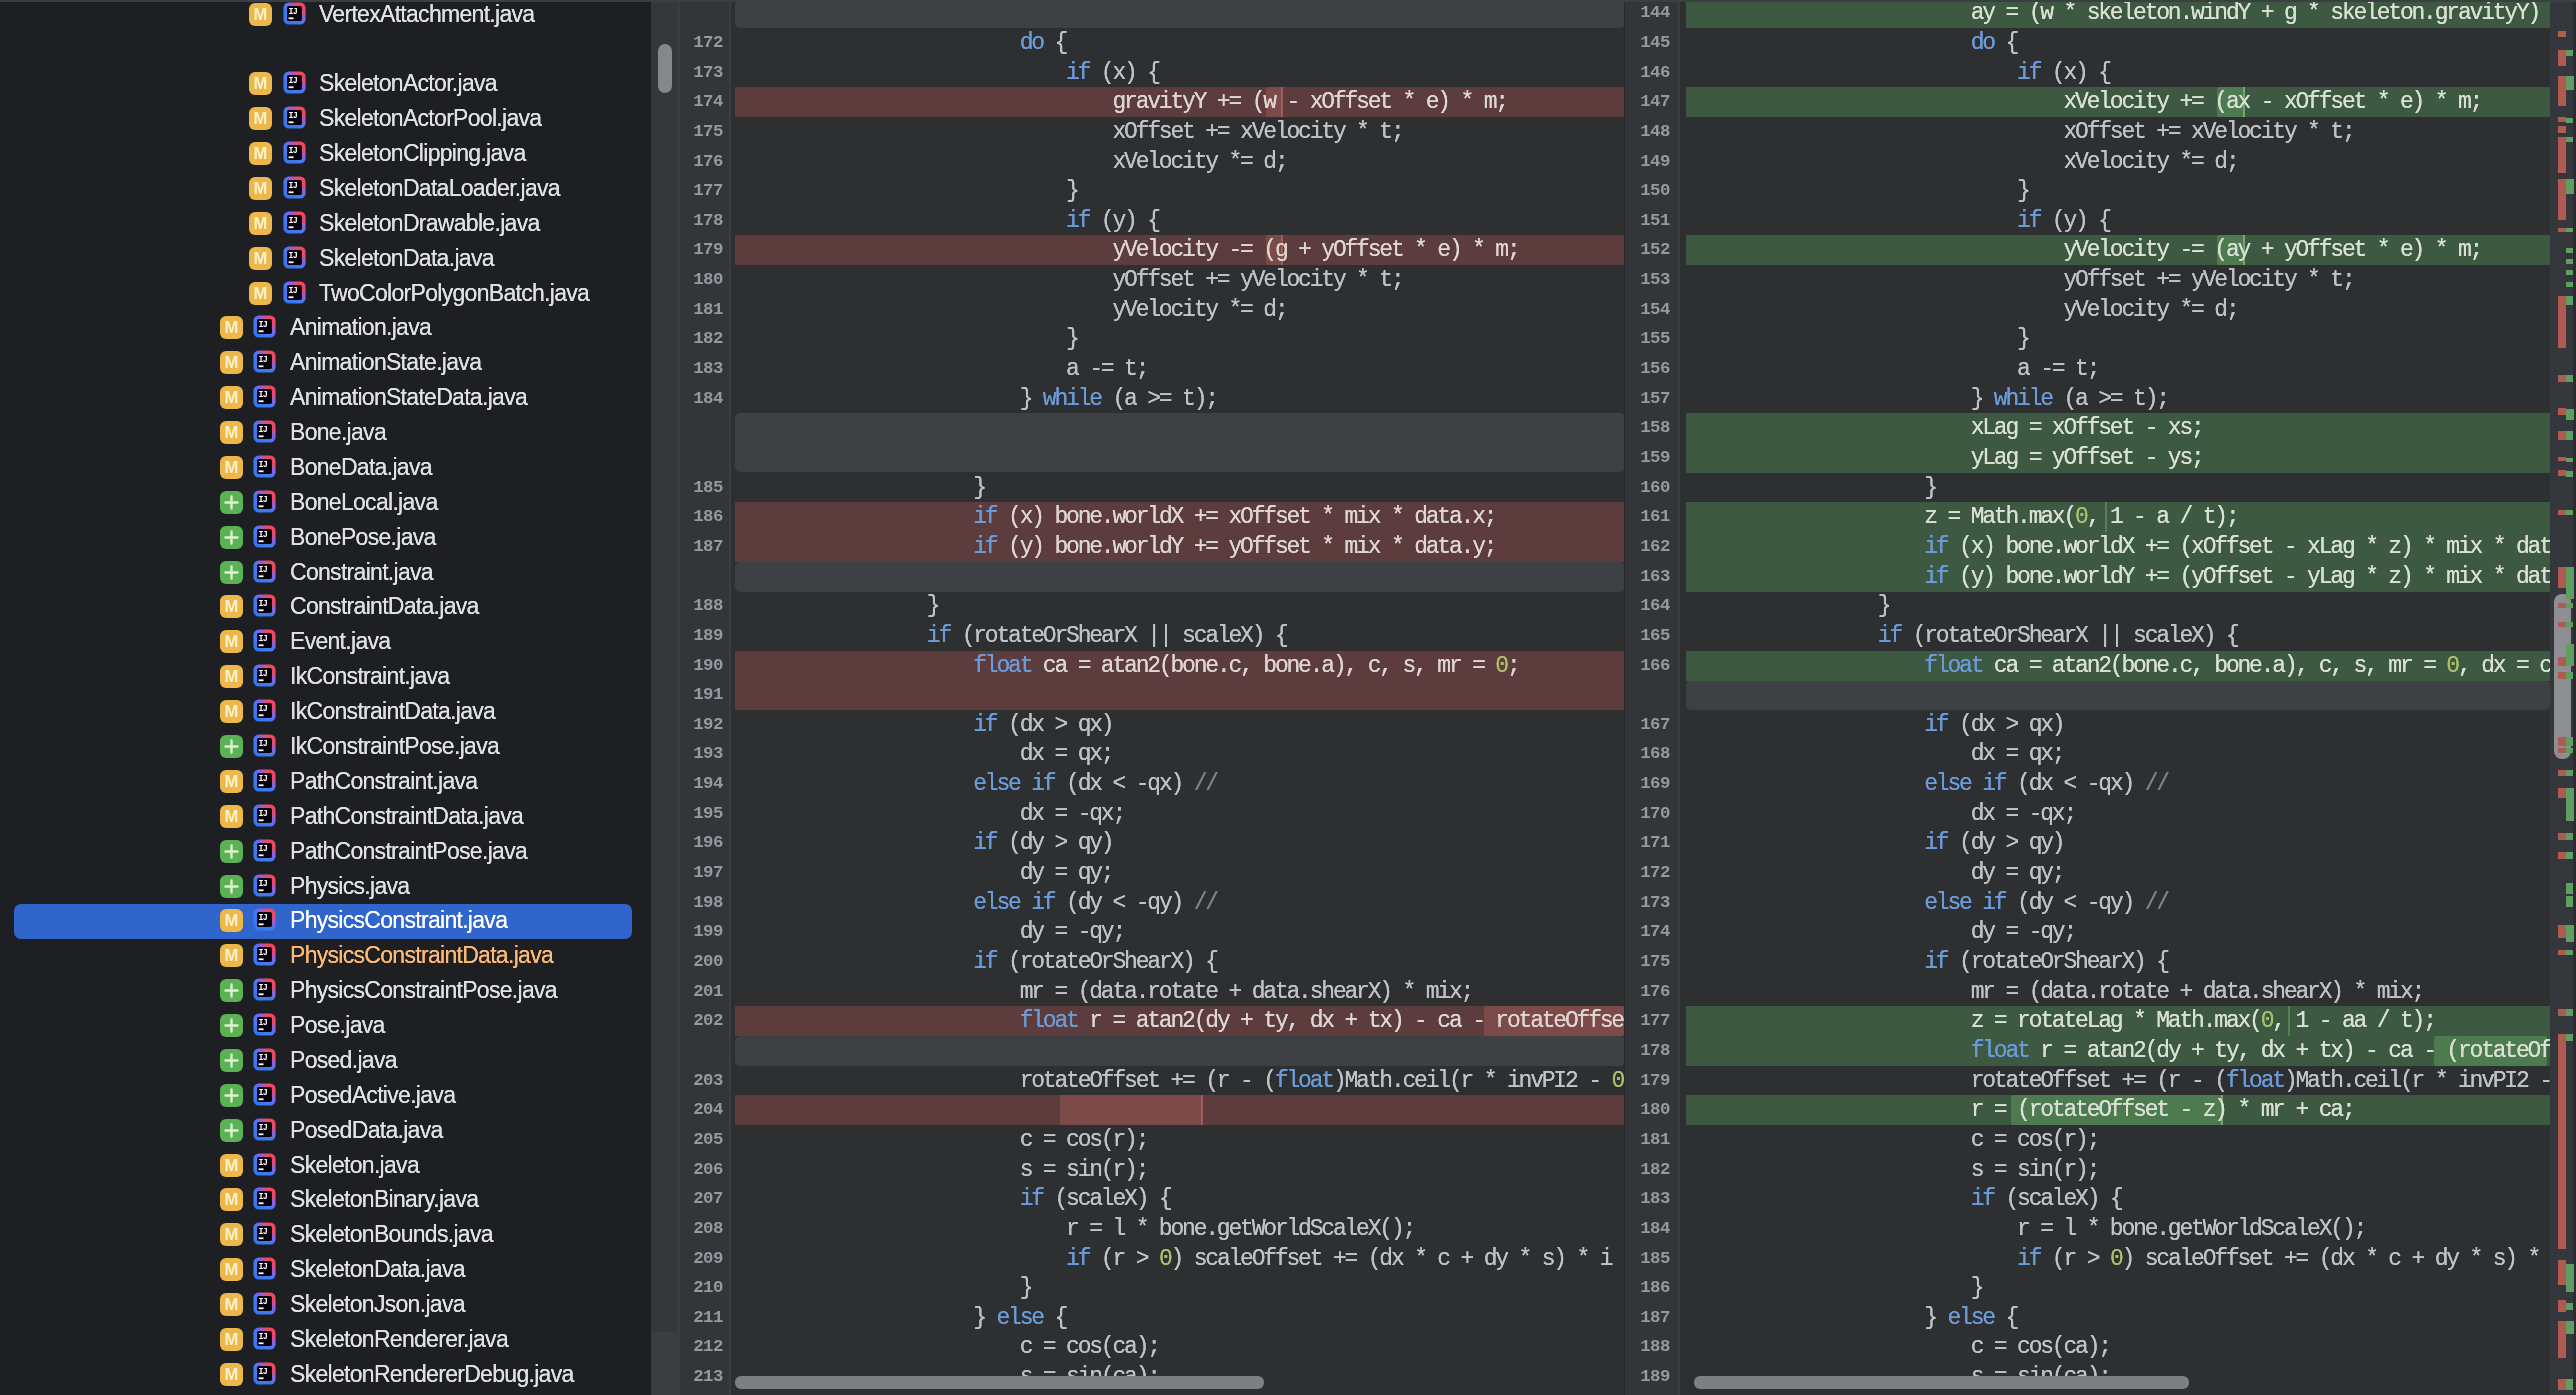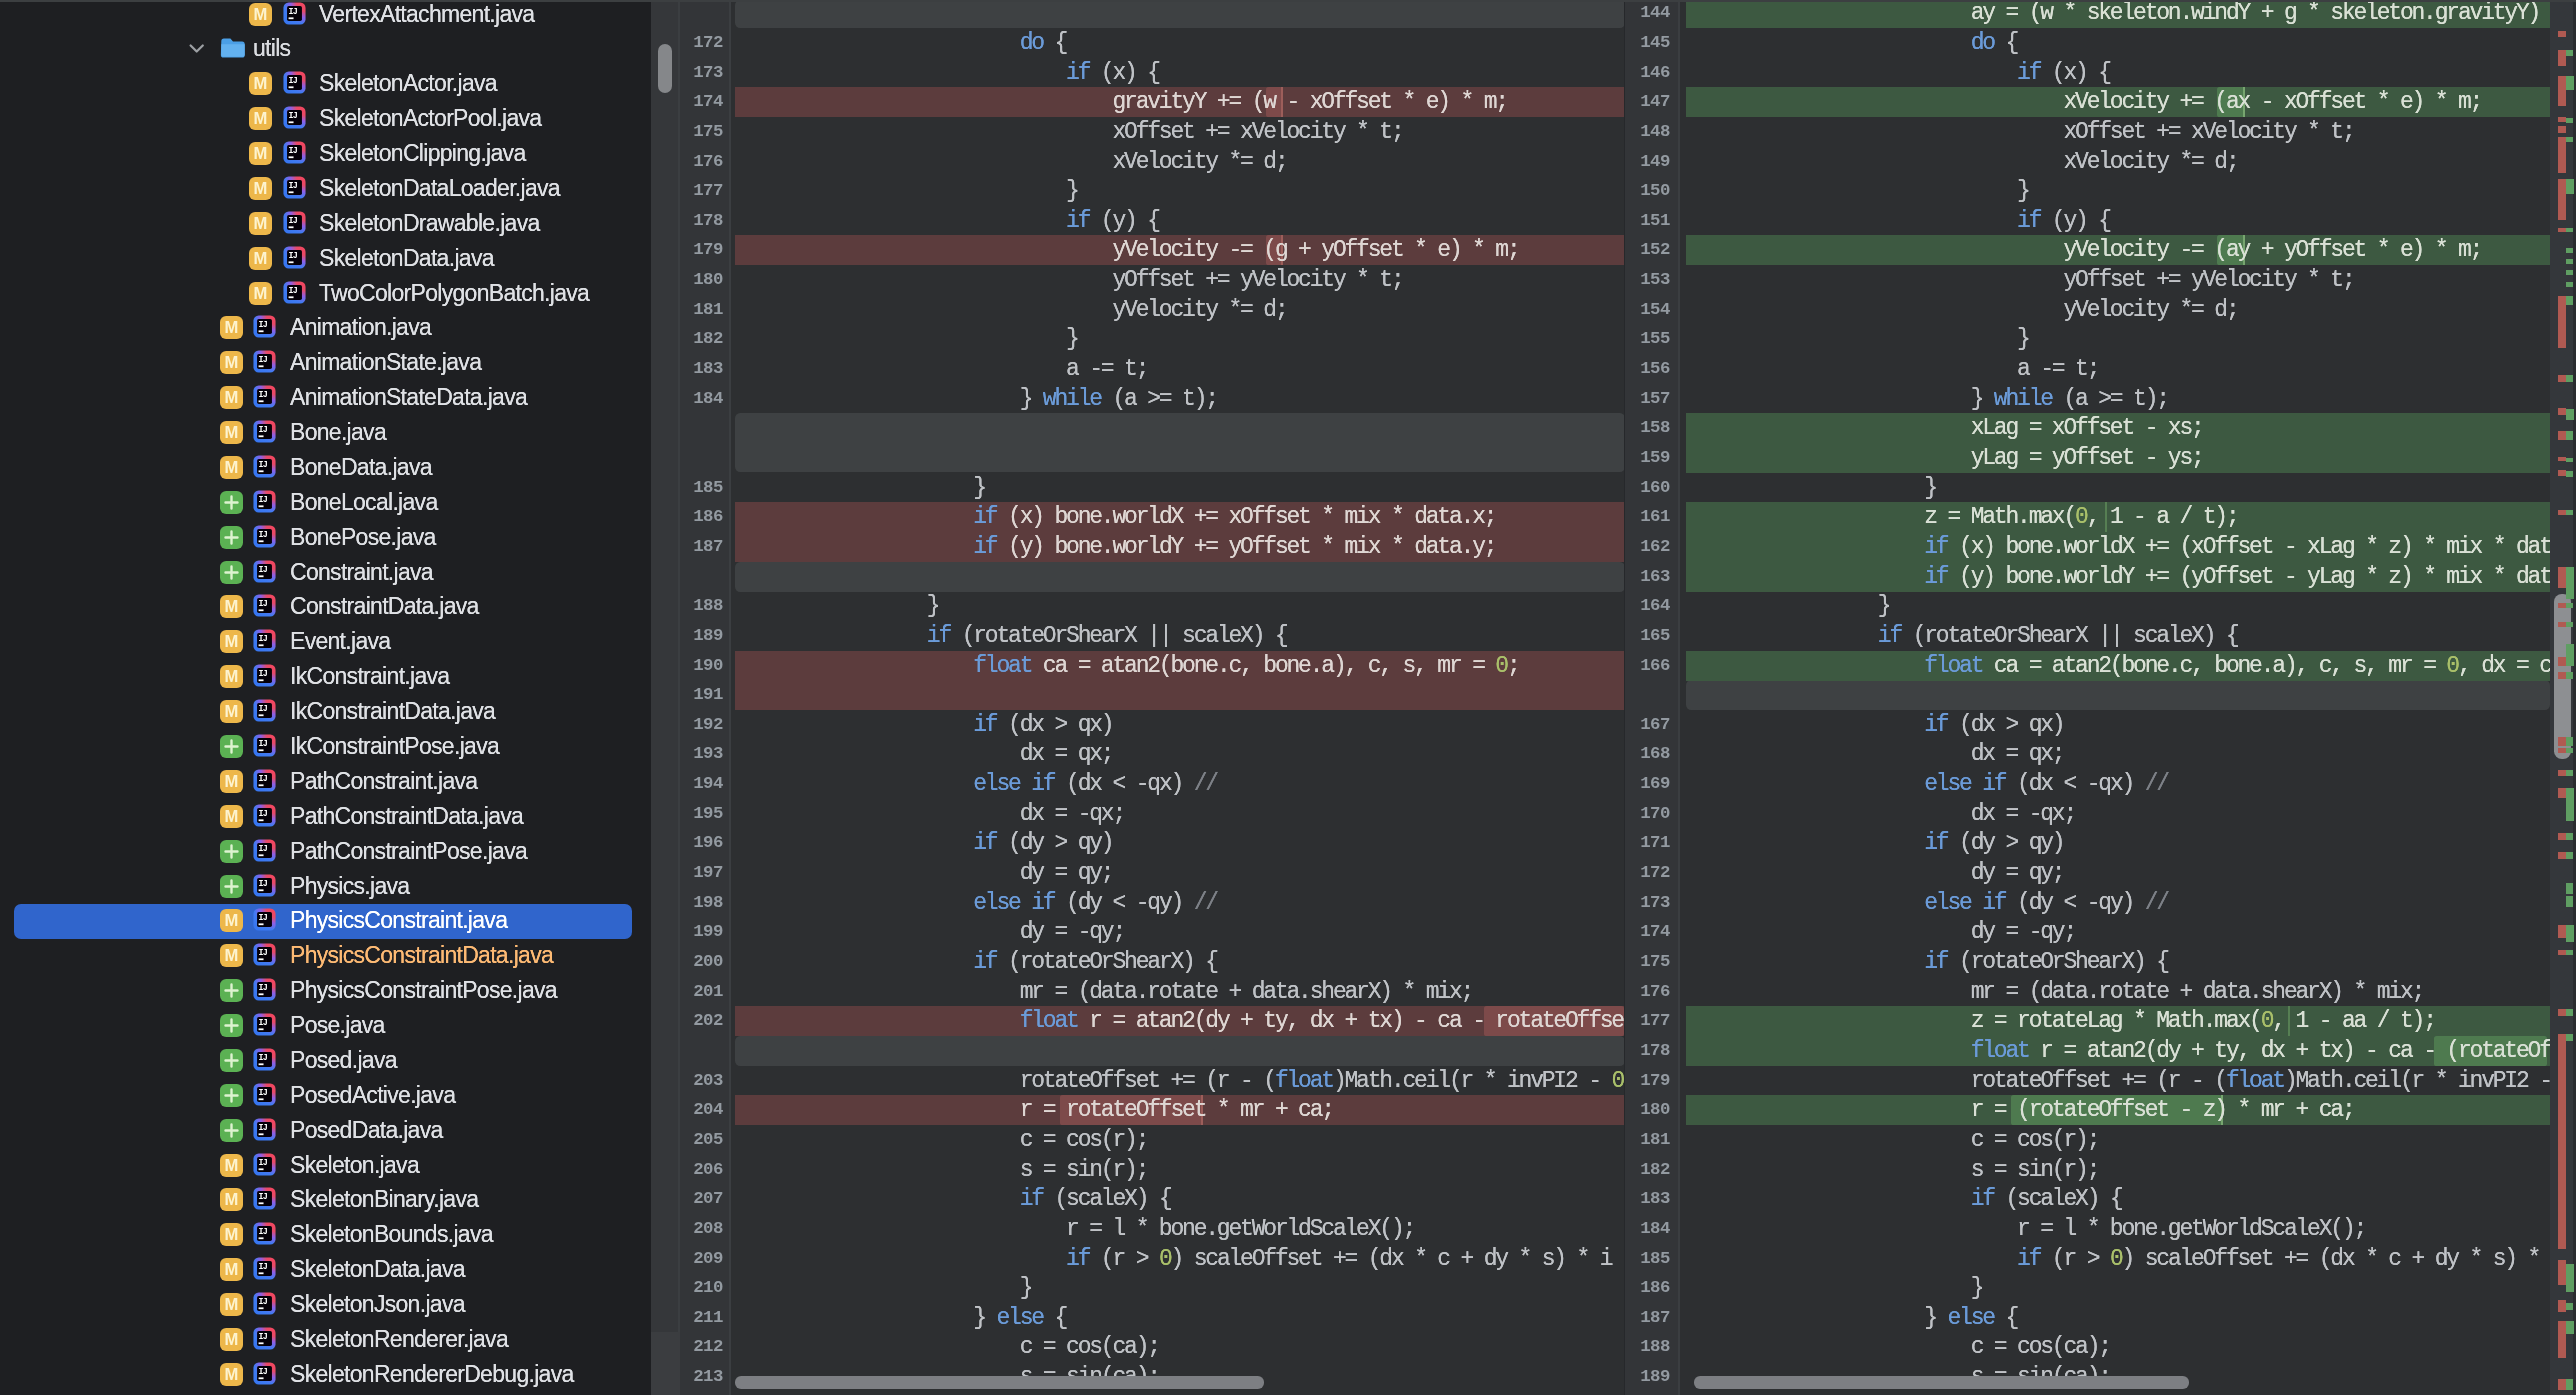--- a/index.html
+++ b/index.html
@@ -25,30 +25,20 @@
 <div class="abs" style="left:0;top:0;width:651px;height:1395px;background:#1e1f22;overflow:hidden">
 <div class="trow" style="top:-3.5px">
 <div class="bdg" style="left:249px;top:6.1px;background:#edb74a"><span style="color:#fdf3cf">M</span></div>
 <svg style="position:absolute;left:283px;top:5.2px;font-size:26px" width="23" height="23" viewBox="0 0 26 26">
         <rect x="0.5" y="0.5" width="25" height="25" rx="6" fill="url(#jg)"></rect>
         <rect x="4.6" y="4.6" width="16.8" height="16.8" rx="2" fill="#050008"></rect>
         <text x="6.3" y="13.8" font-family="Liberation Mono, monospace" font-size="9.5" font-weight="bold" fill="#fff" letter-spacing="-1">IJ</text>
         <rect x="6.3" y="17.4" width="5.6" height="2" fill="#fff"></rect>
       </svg>
 <span class="lbl" style="left:319px;color:#dfe1e5">VertexAttachment.java</span>
-</div>
-<div class="trow" style="top:31px">
-<svg style="position:absolute;left:188px;top:11.3px" width="17.4" height="12.2" viewBox="0 0 20 14">
-        <polyline points="3,4 10,11 17,4" fill="none" stroke="#9da0a4" stroke-width="2.6" stroke-linecap="round" stroke-linejoin="round"></polyline>
-      </svg>
-<svg style="position:absolute;left:220px;top:6.1px" width="26" height="23" viewBox="0 0 30 26">
-        <path d="M1.5 4.5 a3 3 0 0 1 3-3 h7.5 l3 3.4 h10.5 a3 3 0 0 1 3 3 v12.6 a3 3 0 0 1-3 3 h-21.5 a3 3 0 0 1-3-3 z" fill="#4b9fe6"></path>
-        <path d="M1.5 8.2 h27 v11.3 a3 3 0 0 1-3 3 h-21 a3 3 0 0 1-3-3 z" fill="#63b1ef"></path>
-      </svg>
-<span class="lbl" style="left:253px">utils</span>
 </div>
 <div class="trow" style="top:66px">
 <div class="bdg" style="left:249px;top:6.1px;background:#edb74a"><span style="color:#fdf3cf">M</span></div>
 <svg style="position:absolute;left:283px;top:5.2px;font-size:26px" width="23" height="23" viewBox="0 0 26 26">
         <rect x="0.5" y="0.5" width="25" height="25" rx="6" fill="url(#jg)"></rect>
         <rect x="4.6" y="4.6" width="16.8" height="16.8" rx="2" fill="#050008"></rect>
         <text x="6.3" y="13.8" font-family="Liberation Mono, monospace" font-size="9.5" font-weight="bold" fill="#fff" letter-spacing="-1">IJ</text>
         <rect x="6.3" y="17.4" width="5.6" height="2" fill="#fff"></rect>
       </svg>
 <span class="lbl" style="left:319px;color:#dfe1e5">SkeletonActor.java</span>
@@ -550,21 +540,20 @@
 <div class="cl" style="left:103px;top:769px;color:#bfc2c6">            <i style="color:#6b9bd8">else</i> <i style="color:#6b9bd8">if</i> (dx &lt; -qx) <i style="color:#7d8187">//</i></div>
 <div class="cl" style="left:103px;top:799px;color:#bfc2c6">                dx = -qx;</div>
 <div class="cl" style="left:103px;top:828px;color:#bfc2c6">            <i style="color:#6b9bd8">if</i> (dy &gt; qy)</div>
 <div class="cl" style="left:103px;top:858px;color:#bfc2c6">                dy = qy;</div>
 <div class="cl" style="left:103px;top:888px;color:#bfc2c6">            <i style="color:#6b9bd8">else</i> <i style="color:#6b9bd8">if</i> (dy &lt; -qy) <i style="color:#7d8187">//</i></div>
 <div class="cl" style="left:103px;top:917px;color:#bfc2c6">                dy = -qy;</div>
 <div class="cl" style="left:103px;top:947px;color:#bfc2c6">            <i style="color:#6b9bd8">if</i> (rotateOrShearX) {</div>
 <div class="cl" style="left:103px;top:977px;color:#bfc2c6">                mr = (data.rotate + data.shearX) * mix;</div>
 <div class="cl" style="left:103px;top:1006px;color:#ded6d3">                <i style="color:#6b9bd8">float</i> r = atan2(dy + ty, dx + tx) - ca - rotateOffset * mix;</div>
 <div class="cl" style="left:103px;top:1066px;color:#bfc2c6">                rotateOffset += (r - (<i style="color:#6b9bd8">float</i>)Math.ceil(r * invPI2 - <i style="color:#a9bf6a">0.5f</i>) * PI2) * mix;</div>
-<div class="cl" style="left:103px;top:1095px;color:#ded6d3">                r = rotateOffset * mr + ca;</div>
 <div class="cl" style="left:103px;top:1125px;color:#bfc2c6">                c = cos(r);</div>
 <div class="cl" style="left:103px;top:1155px;color:#bfc2c6">                s = sin(r);</div>
 <div class="cl" style="left:103px;top:1184px;color:#bfc2c6">                <i style="color:#6b9bd8">if</i> (scaleX) {</div>
 <div class="cl" style="left:103px;top:1214px;color:#bfc2c6">                    r = l * bone.getWorldScaleX();</div>
 <div class="cl" style="left:103px;top:1244px;color:#bfc2c6">                    <i style="color:#6b9bd8">if</i> (r &gt; <i style="color:#a9bf6a">0</i>) scaleOffset += (dx * c + dy * s) * i / (PI2 * l);</div>
 <div class="cl" style="left:103px;top:1273px;color:#bfc2c6">                }</div>
 <div class="cl" style="left:103px;top:1303px;color:#bfc2c6">            } <i style="color:#6b9bd8">else</i> {</div>
 <div class="cl" style="left:103px;top:1332px;color:#bfc2c6">                c = cos(ca);</div>
 <div class="cl" style="left:103px;top:1362px;color:#bfc2c6">                s = sin(ca);</div>
 <div class="band" style="left:4.4px;top:1376px;width:529px;height:13px;background:#7d7f83;border-radius:6.1px"></div>

